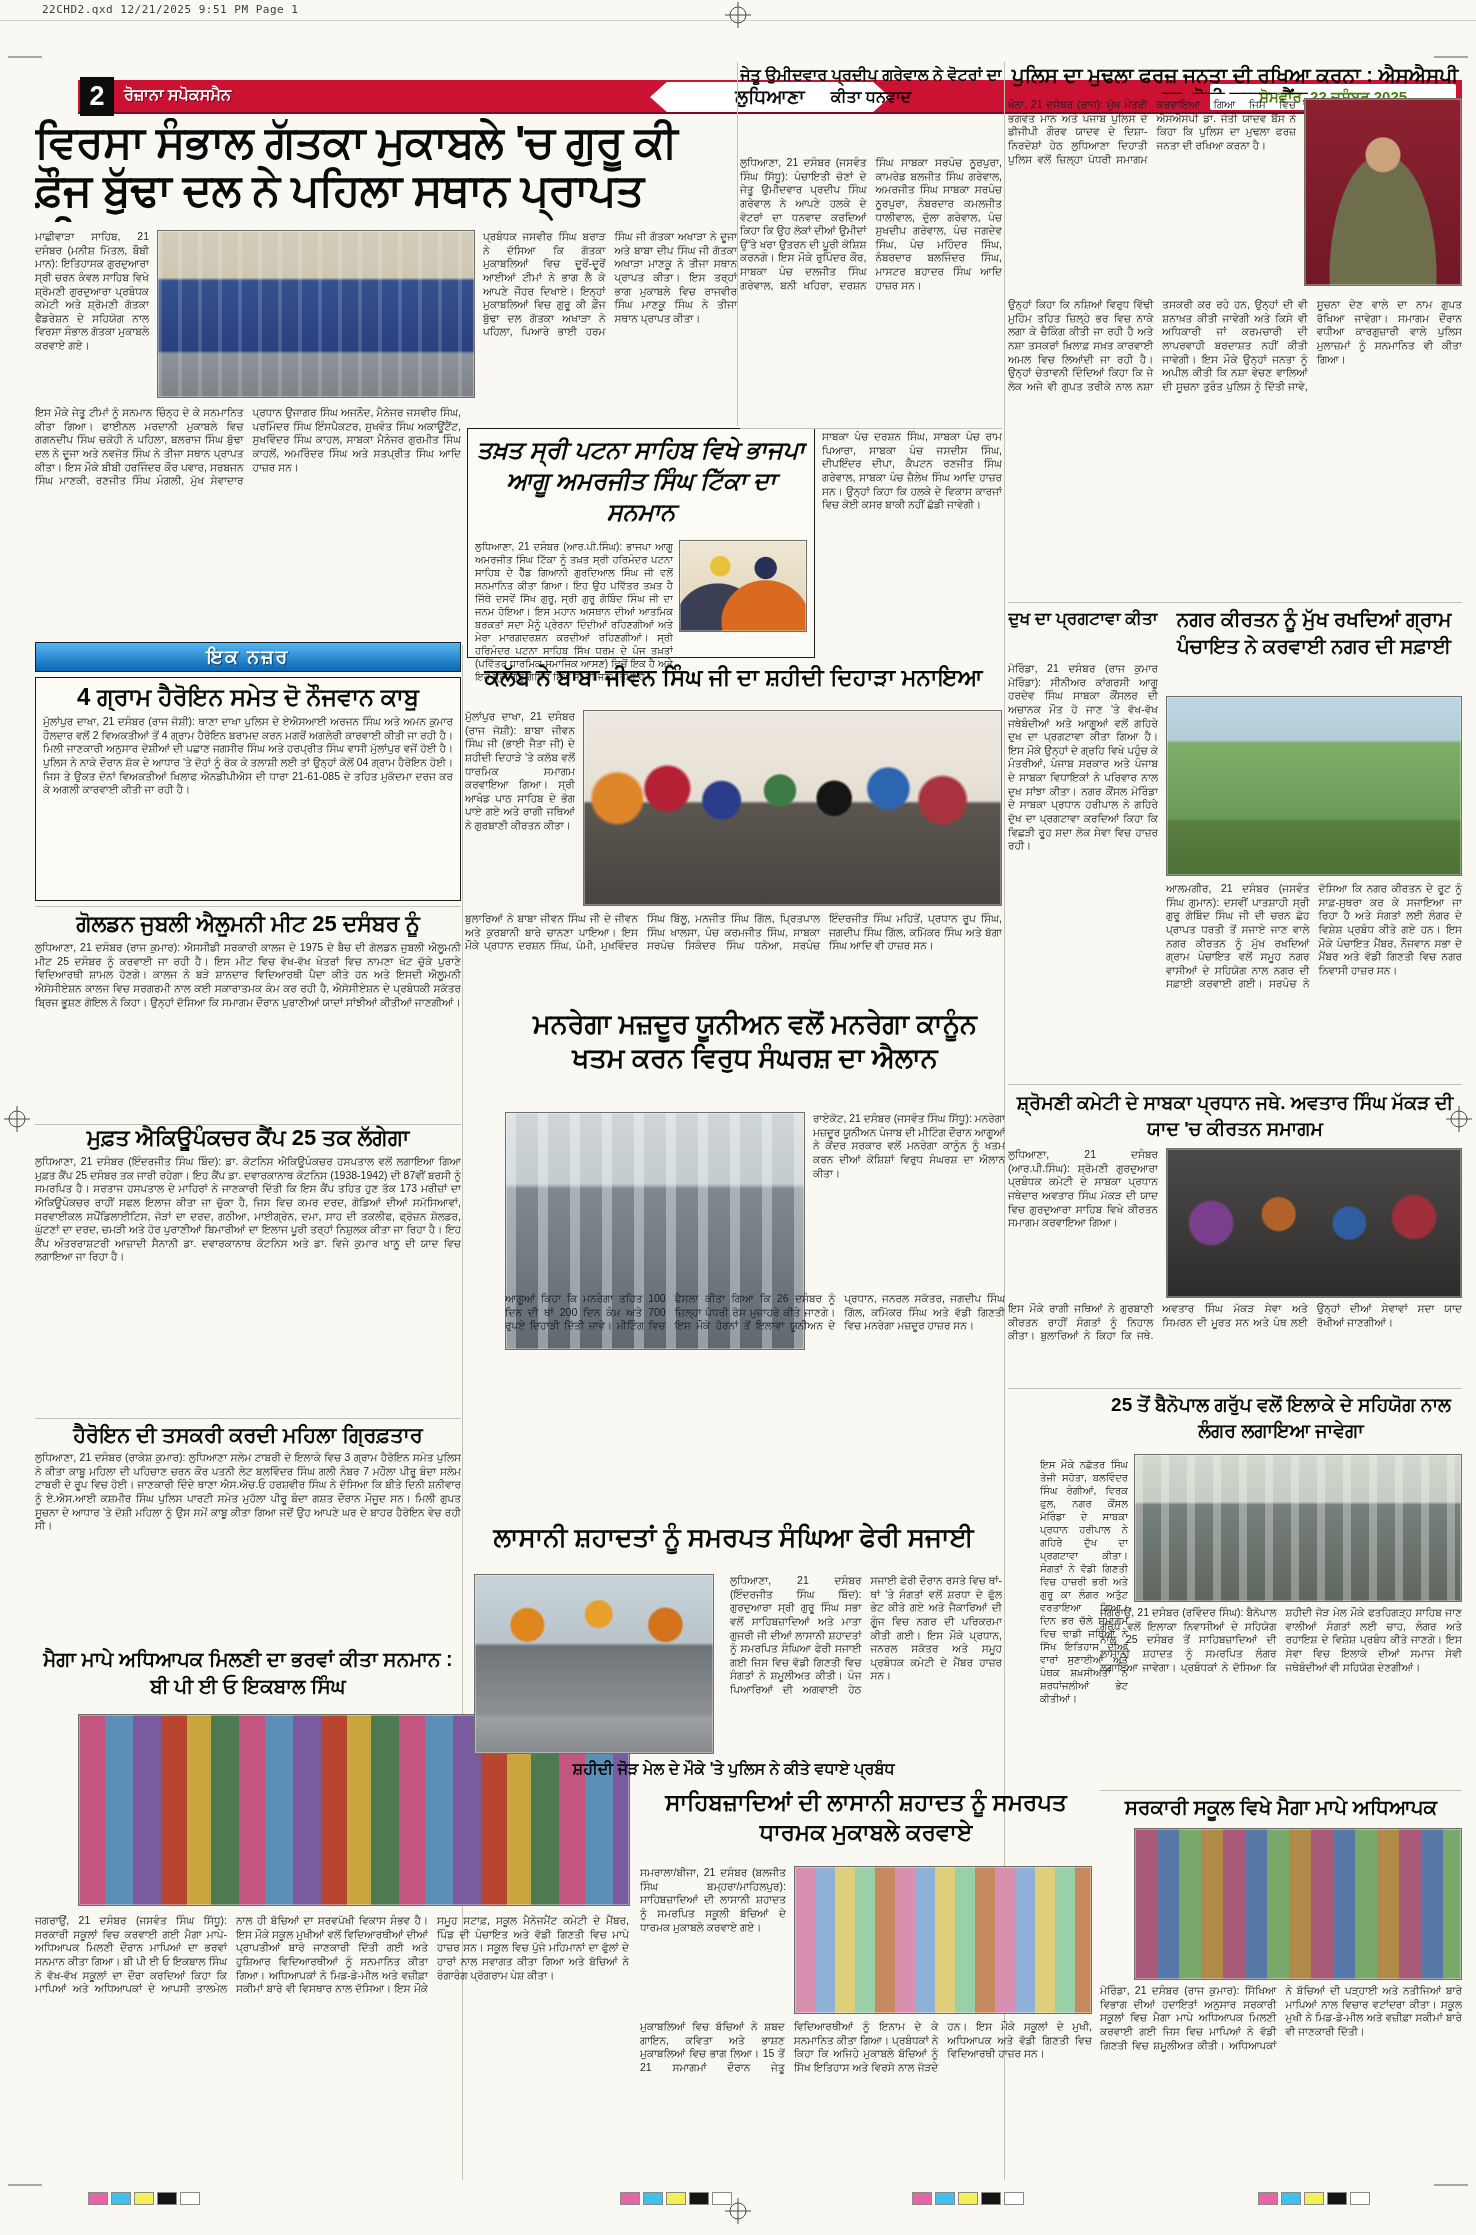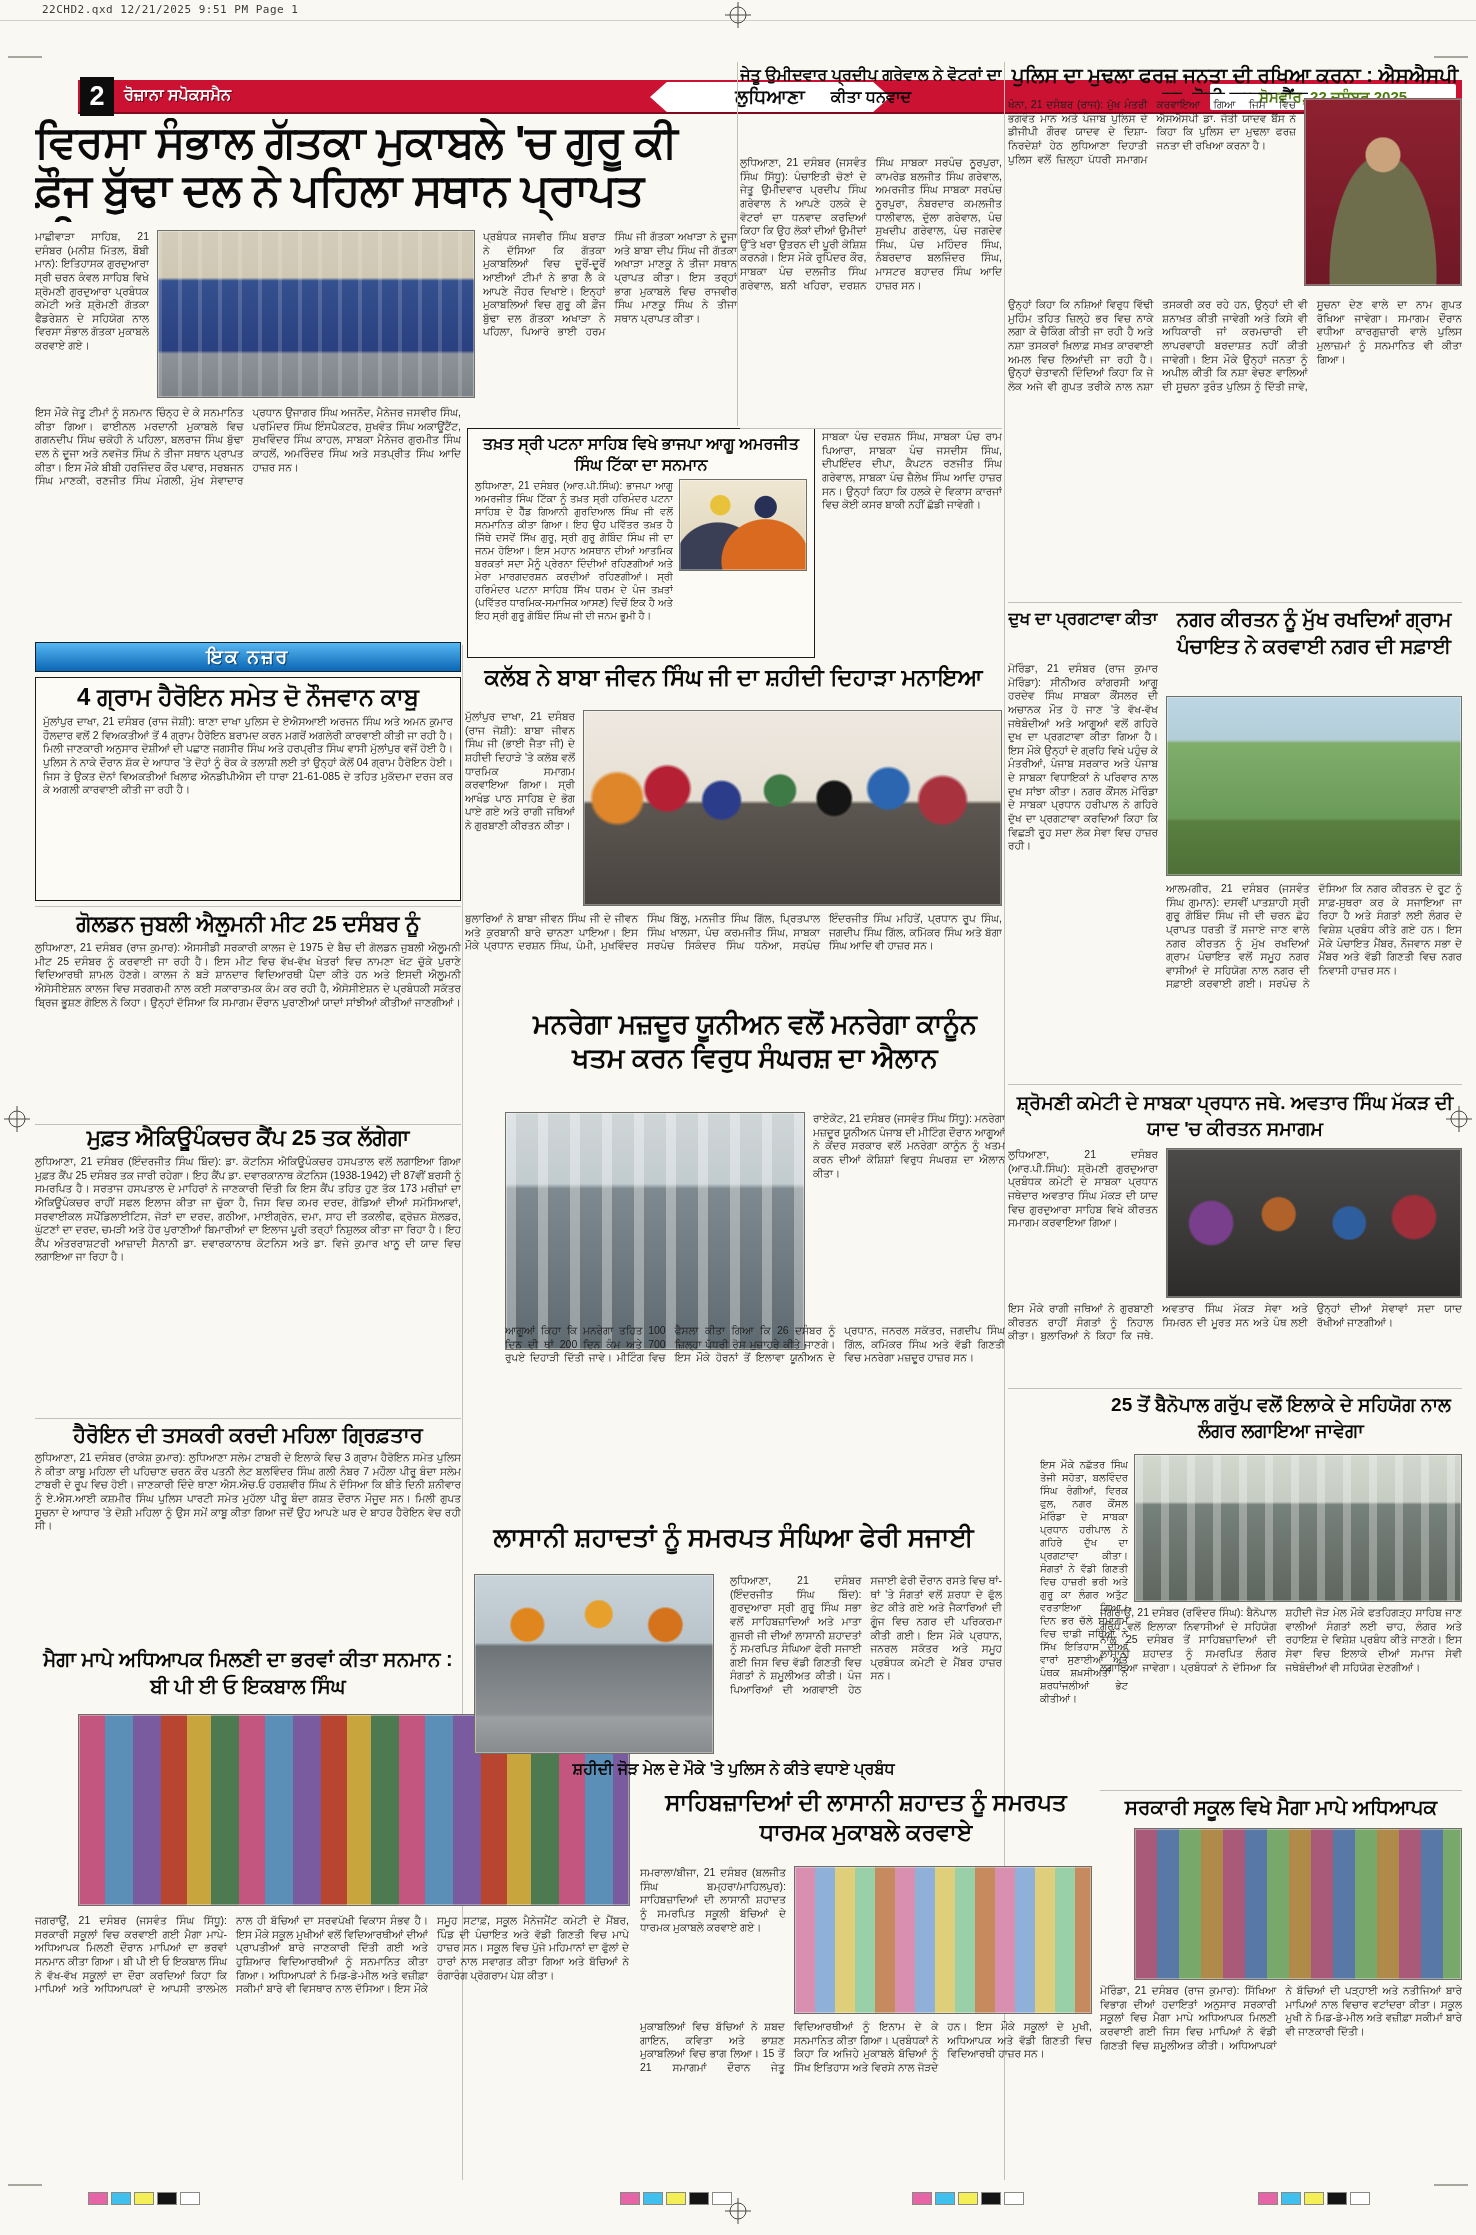--- a/index.html
+++ b/index.html
@@ -111,32 +111,32 @@
   #jubilee{left:35px;top:906px;width:426px;height:214px;border-top:1px solid #c3c0b5;padding-top:4px;}
   #jubilee h2{font-size:22px;margin-bottom:4px;}
   #camp{left:35px;top:1124px;width:426px;height:290px;border-top:1px solid #c3c0b5;}
   #camp h2{font-size:22px;margin-bottom:4px;}
   #heroin-woman{left:35px;top:1418px;width:426px;height:222px;border-top:1px solid #c3c0b5;padding-top:4px;}
   #heroin-woman h2{font-size:21px;margin-bottom:4px;}
   #mega-head{left:35px;top:1646px;width:426px;height:64px;font-size:20px;line-height:1.35;}
   #mega-photo{left:78px;top:1714px;}
   #bottomleft{left:35px;top:1914px;width:594px;height:266px;}
   #patna-box{left:467px;top:428px;width:348px;height:230px;}
-  #patna-box h2{font-size:16px;line-height:1.3;margin-bottom:3px;}
+  #patna-box h2{font-size:24px;line-height:1.3;margin-bottom:12px;font-style:italic;}
   #patna-box .body-txt{font-size:10px;height:160px;}
   #jetu-names{left:822px;top:430px;width:180px;height:222px;}
   #klub-head{left:465px;top:664px;width:537px;height:42px;font-size:23px;}
   #klub-row{left:465px;top:710px;width:537px;height:196px;display:flex;gap:8px;}
   #klub-row .colL{width:110px;}
   #klub-row .photo{flex:1;}
   #klub-below{left:465px;top:912px;width:537px;height:92px;}
   #manrega-head{left:505px;top:1008px;width:500px;height:90px;font-size:27px;line-height:1.25;}
   #manrega-row{left:505px;top:1104px;width:500px;height:238px;display:flex;gap:8px;margin-top:8px;}
   #manrega-row .colR{flex:1;}
-  #manrega-below{left:505px;top:1324px;width:500px;height:150px;}
+  #manrega-below{left:505px;top:1292px;width:500px;height:150px;}
   #lasani-head{left:465px;top:1522px;width:537px;height:48px;font-size:26px;}
   #lasani-row{left:465px;top:1574px;width:537px;height:180px;display:flex;gap:16px;padding-left:9px;}
   #lasani-row .colR{flex:1;}
   #jormel-head{left:465px;top:1760px;width:537px;height:24px;font-size:16px;}
   #sahibzada-head{left:640px;top:1788px;width:452px;height:74px;font-size:23px;line-height:1.3;}
   #sahibzada-row{left:640px;top:1866px;width:452px;height:150px;display:flex;gap:8px;}
   #sahibzada-row .colL{flex:1;}
   #sahibzada-below{left:640px;top:2020px;width:452px;height:160px;}
   #jetu-head{left:740px;top:64px;width:262px;height:88px;font-size:16px;line-height:1.35;}
   #jetu-body{left:740px;top:156px;width:262px;height:268px;}

